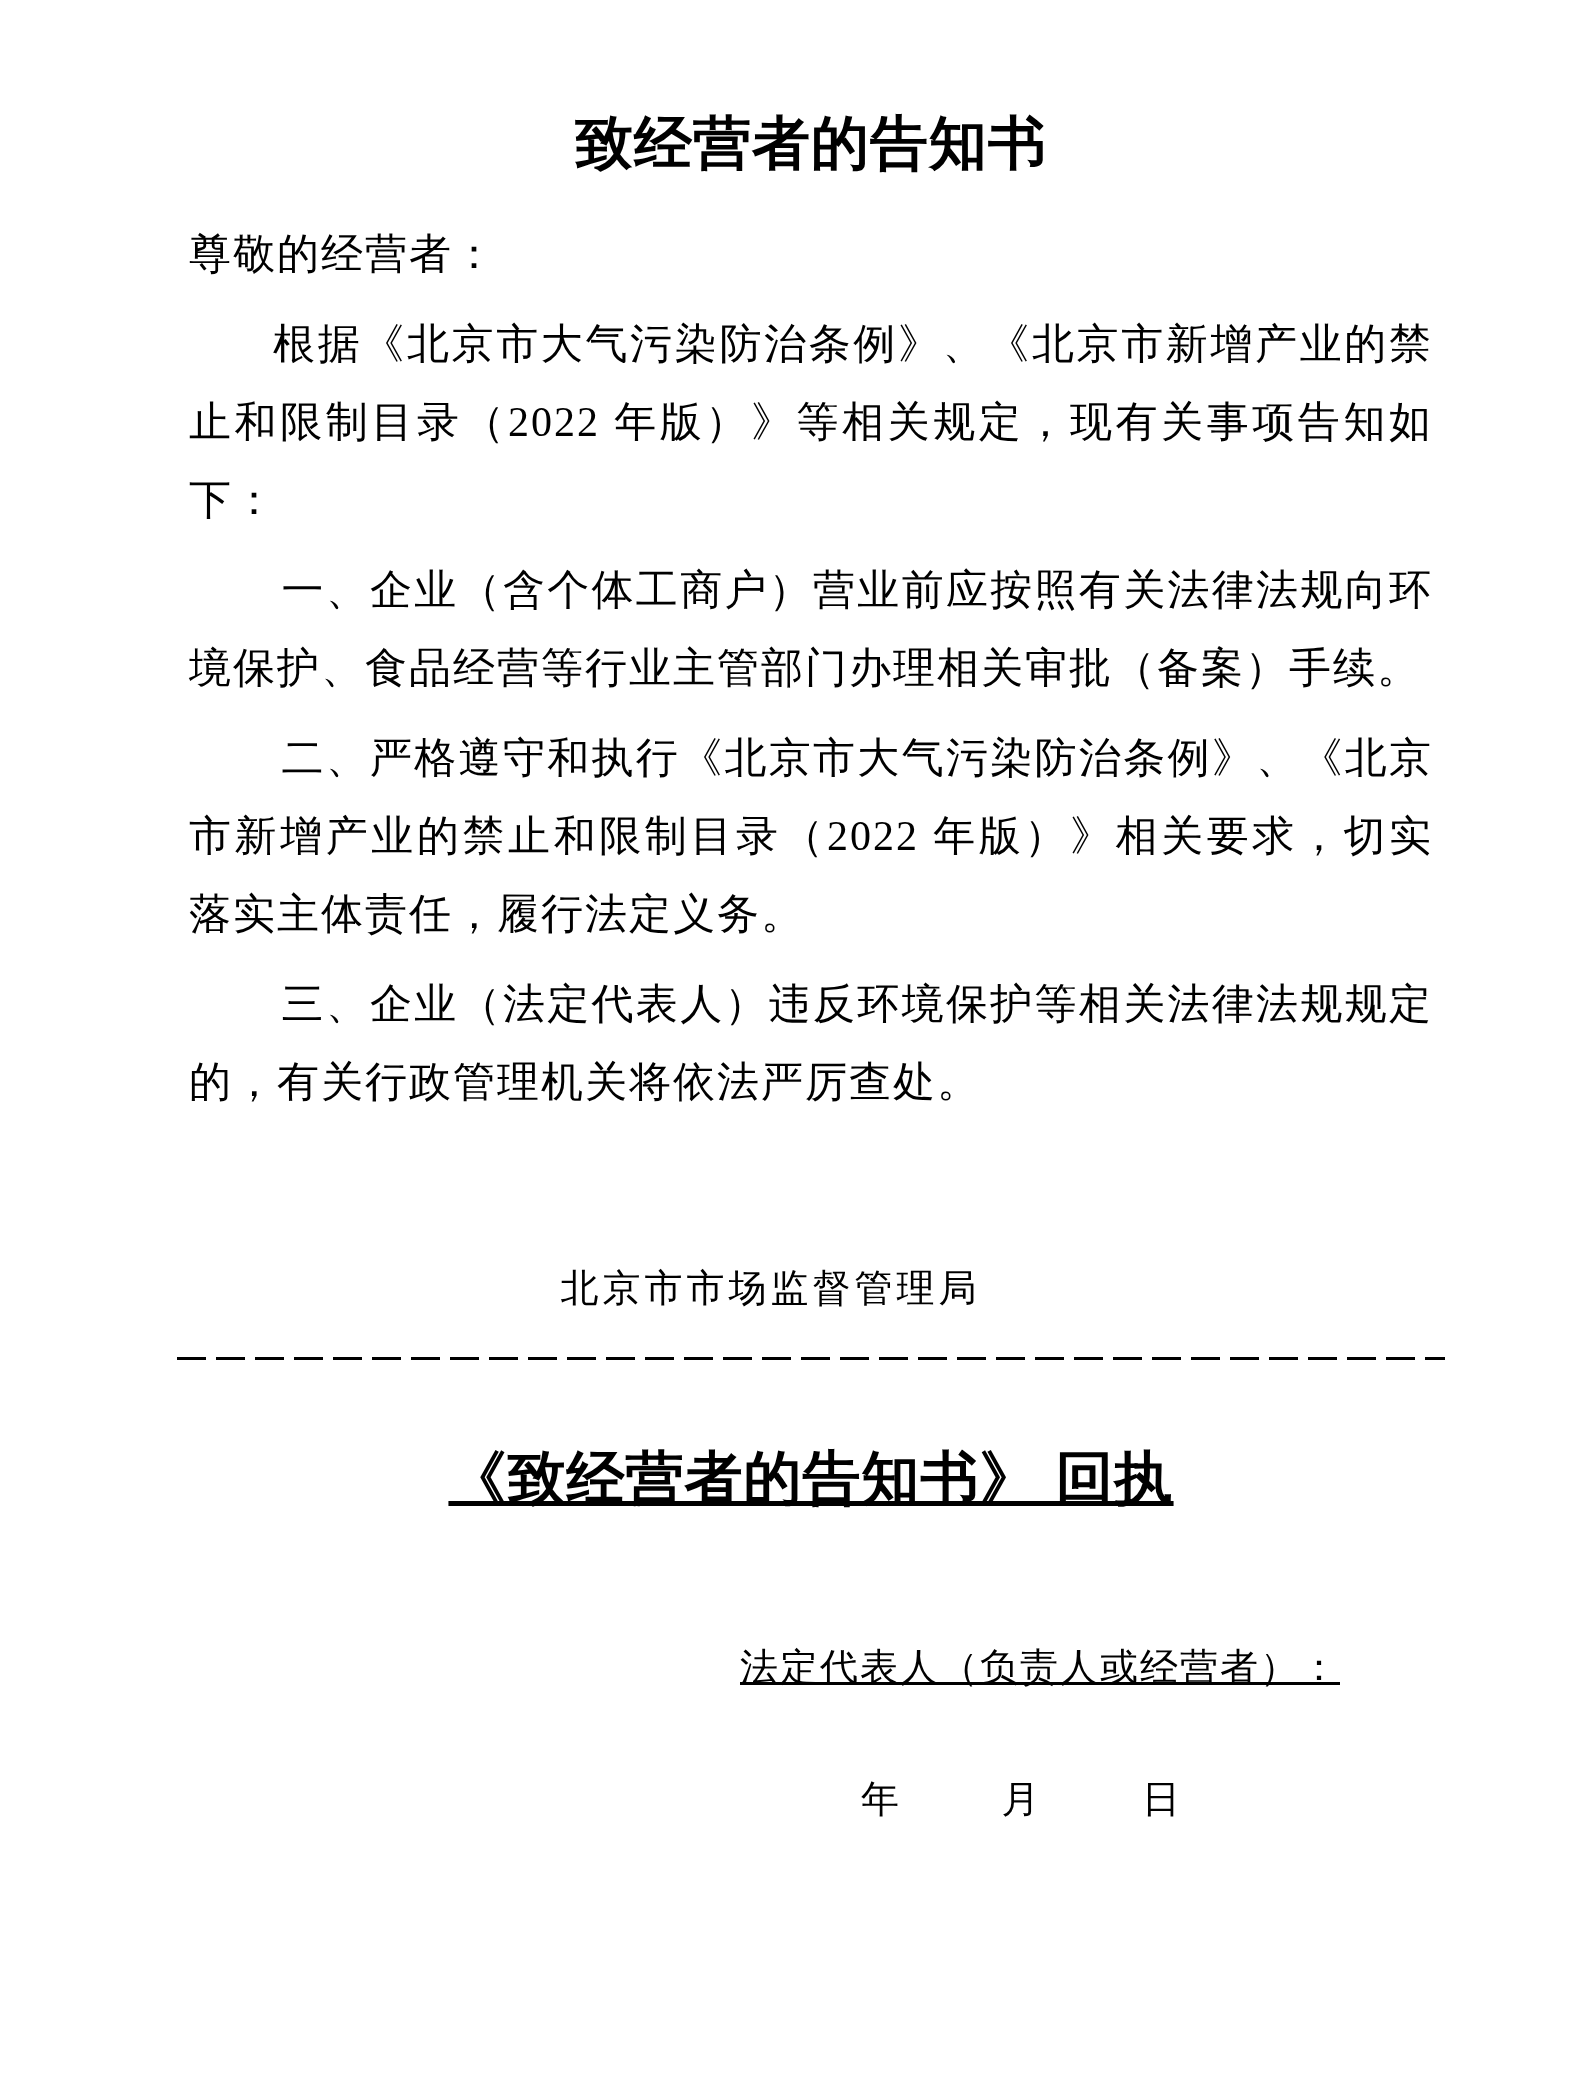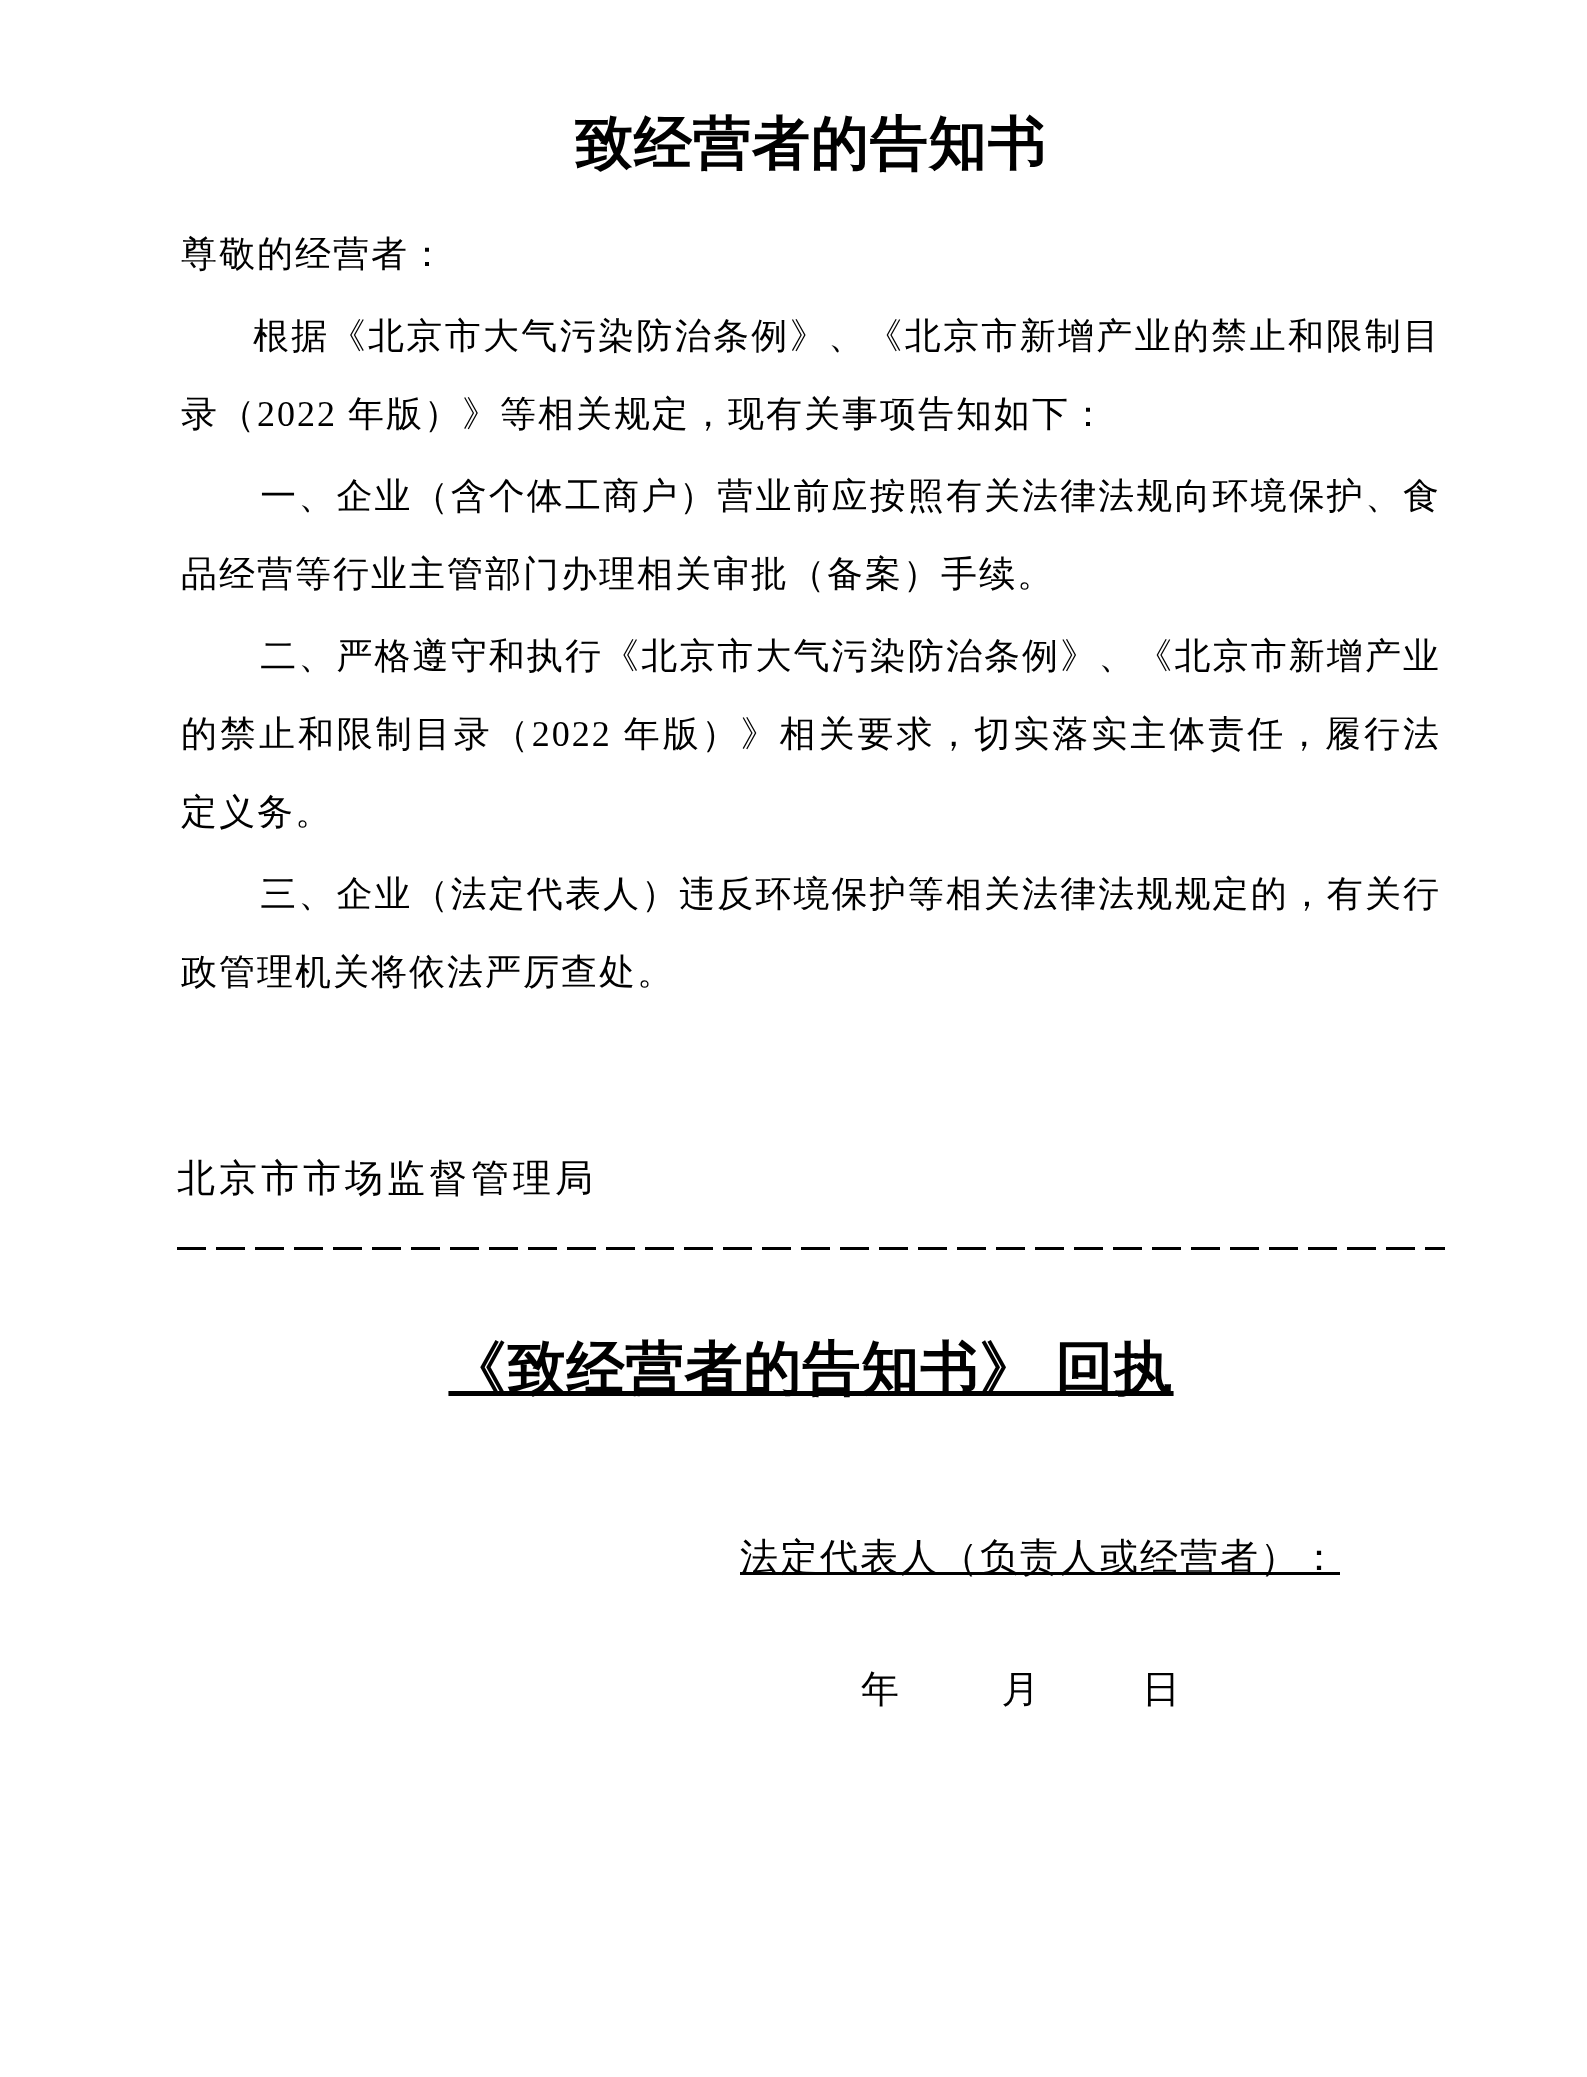--- a/index.html
+++ b/index.html
@@ -24,33 +24,33 @@
     font-weight: 700;
     font-size: 58px;
     line-height: 70px;
     text-align: center;
     letter-spacing: 1px;
   }
   .notice-body {
     margin-top: 37px;
   }
   .doc-par {
-    margin: 4px;
-    font-size: 36px;
+    margin: 12px;
+    font-size: 42px;
     line-height: 78px;
     text-align: justify;
     letter-spacing: 2px;
   }
   .indent-2 { text-indent: 2em; }
   .indent-22 { text-indent: 2.2em; }
   .signature-par {
     margin: 128px 0 0 0;
     font-size: 38px;
     line-height: 78px;
-    text-align: left;
+    text-align: center;
     padding-right: 81px;
     letter-spacing: 4px;
   }
   .dashed-divider {
     margin-top: 30px;
     height: 3px;
     background: repeating-linear-gradient(90deg, #000 0 29px, transparent 29px 39px);
   }
   .receipt-title {
     margin: 83px 0 0 0;

